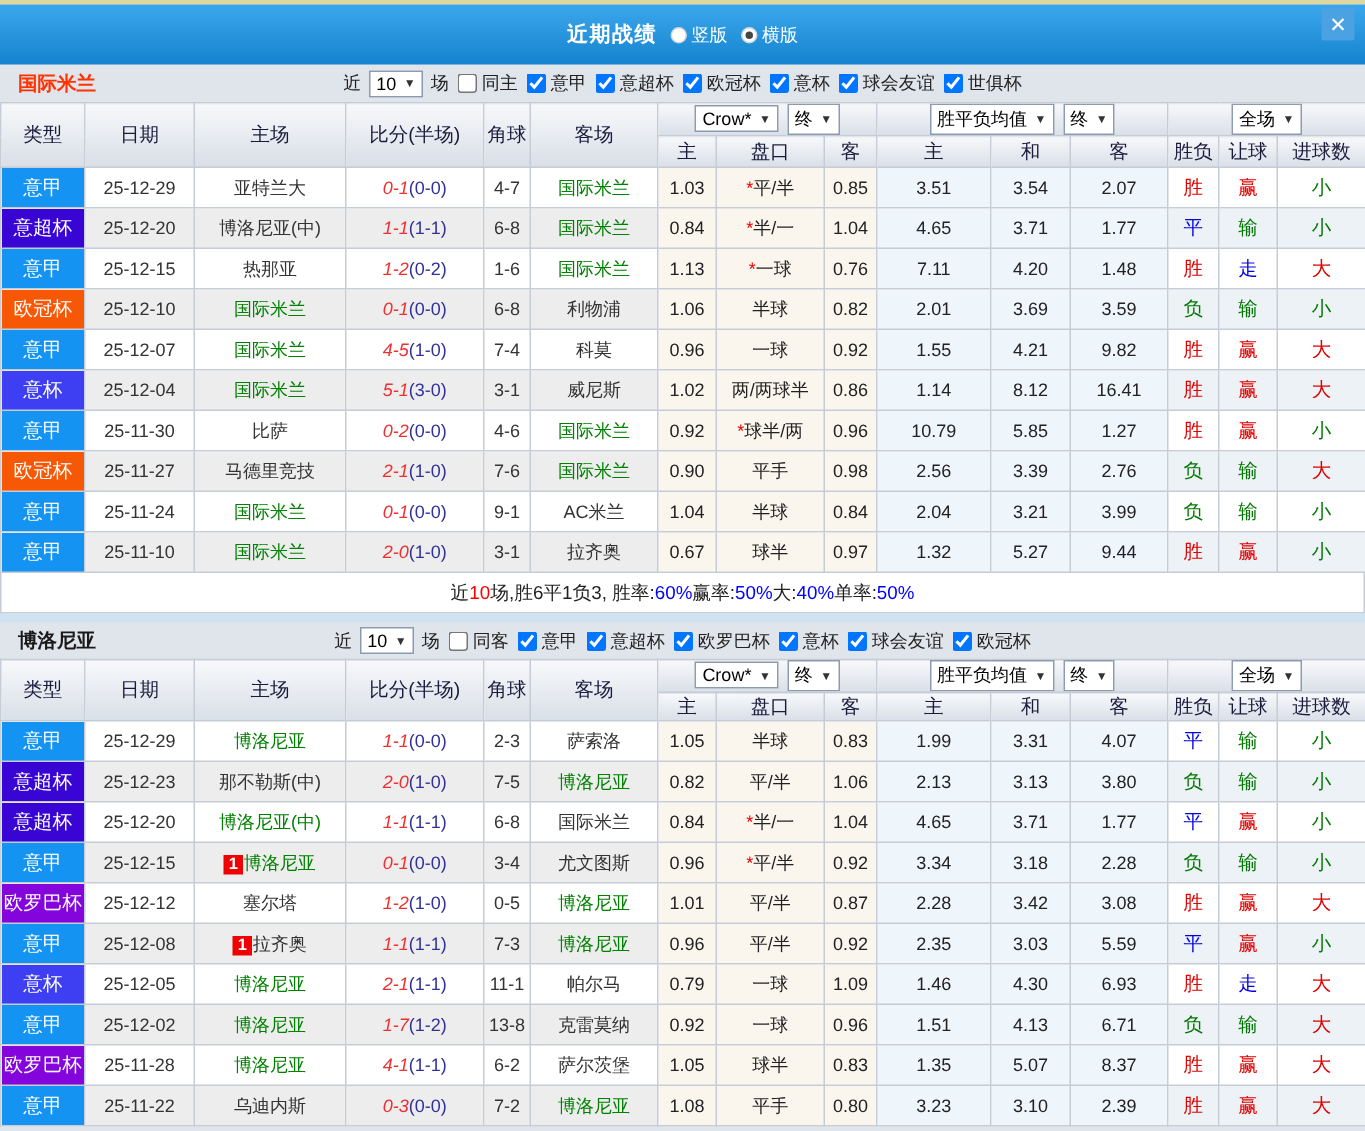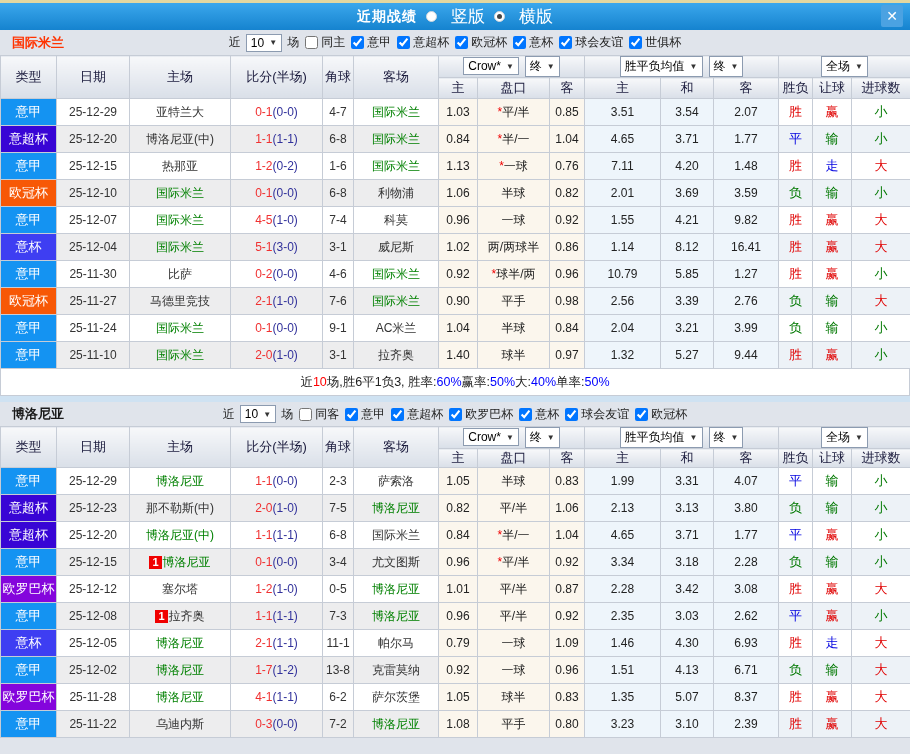--- a/index.html
+++ b/index.html
@@ -1,22 +1,22 @@
 <!DOCTYPE html>
 <html><head>
 <meta charset="utf-8">
 <style>
   * { margin:0; padding:0; box-sizing:border-box; }
   body { background:#fff; font-family:"Liberation Sans","DejaVu Sans",sans-serif; }
   .wrap { width:910px; height:754px; position:relative; background:#e0e4eb; overflow:hidden; }
   .topstrip { height:3px; background:#e3d7a0; }
-  .titlebar { height:27px; background:linear-gradient(#3ba7ec,#1583cf); position:relative;
+  .titlebar { height:40px; background:linear-gradient(#3ba7ec,#1583cf); position:relative;
               display:flex; align-items:center; justify-content:center; color:#fff; }
   .title { font-weight:bold; font-size:14px; letter-spacing:1px; }
-  .radio-opt { display:inline-flex; align-items:center; gap:14px; margin-left:9px; font-size:17px; cursor:pointer; }
+  .radio-opt { display:inline-flex; align-items:center; gap:3px; margin-left:9px; font-size:12px; cursor:pointer; }
   .radio-circle { width:11px; height:11px; border-radius:50%; background:#fff; display:inline-block; position:relative; border:1px solid #cfd6dd; }
   .radio-circle.sel::after { content:""; position:absolute; left:2px; top:2px; width:5px; height:5px; border-radius:50%; background:#454545; }
   .close-btn { position:absolute; right:7px; top:2px; width:22px; height:22px; background:#4ba2e2; color:#fff;
                text-align:center; line-height:22px; font-size:14px; font-weight:bold; border-radius:2px; cursor:pointer; }
 
   .filter-row { height:24px; display:flex; align-items:center; font-size:12px; color:#222; position:relative; }
   .filter-row.tall { height:25px; }
   .team-label { position:absolute; left:12px; font-size:13px; font-weight:bold; }
   .filter-center { margin:0 auto; display:flex; align-items:center; gap:2px; }
   .filter-center input[type=checkbox] { width:13px; height:13px; margin:0 1px 0 4px; vertical-align:middle; }
@@ -32,21 +32,21 @@
   .sec2 thead tr.ghdr th { height:18px; }
   .sec2 thead tr.shdr th { height:17px; }
   tbody td { height:27px; font-size:12px; color:#333; }
   tr.even td { background:#ededee; }
   td.c-odds { background:#fbf6ed !important; color:#222; }
   td.c-avg  { background:#eef5fb !important; color:#222; }
   tr.even td.c-res { background:#edf2f7; }
   tr.odd  td.c-res { background:#fff; }
   td.c-type { color:#fff; font-size:13px; }
   .hl { color:#008000; }
-  .score { color:#f03030; }
+  .score { color:#f03030;font-style:italic; }
   .half { color:#31319b; }
   .star { color:#f00000; }
   .badge-1 { display:inline-block; background:#f00000; color:#fff; font-size:11px; line-height:13px;
              padding:0 3px; margin-right:1px; font-weight:bold; }
   .c-red { color:#e00000; } .c-blue { color:#0000e0; } .c-green { color:#007800; }
   td.res-word { font-size:13px; }
 
   .summary { height:27px; background:#fff; border:1px solid #c6ccd6; border-top:none;
              display:flex; align-items:center; justify-content:center; font-size:12.5px; color:#222; }
   .summary .s-r { color:#ff0000; } .summary .s-b { color:#0000ff; }
@@ -308,21 +308,21 @@
             <td class="c-res res-word c-green">输</td>
             <td class="c-res res-word c-green">小</td>
           </tr>
           <tr class="even">
             <td class="c-type" style="background: rgb(20, 147, 242);">意甲</td>
             <td>25-11-10</td>
             <td><span class="hl">国际米兰</span></td>
             <td><span class="score">2-0</span><span class="half">(1-0)</span></td>
             <td>3-1</td>
             <td><span>拉齐奥</span></td>
-            <td class="c-odds">1.40</td>
+            <td class="c-odds">0.67</td>
             <td class="c-odds">球半</td>
             <td class="c-odds">0.97</td>
             <td class="c-avg">1.32</td>
             <td class="c-avg">5.27</td>
             <td class="c-avg">9.44</td>
             <td class="c-res res-word c-red">胜</td>
             <td class="c-res res-word c-red">赢</td>
             <td class="c-res res-word c-green">小</td>
           </tr>
         </tbody>
@@ -513,21 +513,21 @@
             <td>25-12-08</td>
             <td><span class="badge-1">1</span><span>拉齐奥</span></td>
             <td><span class="score">1-1</span><span class="half">(1-1)</span></td>
             <td>7-3</td>
             <td><span class="hl">博洛尼亚</span></td>
             <td class="c-odds">0.96</td>
             <td class="c-odds">平/半</td>
             <td class="c-odds">0.92</td>
             <td class="c-avg">2.35</td>
             <td class="c-avg">3.03</td>
-            <td class="c-avg">2.62</td>
+            <td class="c-avg">5.59</td>
             <td class="c-res res-word c-blue">平</td>
             <td class="c-res res-word c-red">赢</td>
             <td class="c-res res-word c-green">小</td>
           </tr>
           <tr class="odd">
             <td class="c-type" style="background: rgb(62, 62, 242);">意杯</td>
             <td>25-12-05</td>
             <td><span class="hl">博洛尼亚</span></td>
             <td><span class="score">2-1</span><span class="half">(1-1)</span></td>
             <td>11-1</td>

